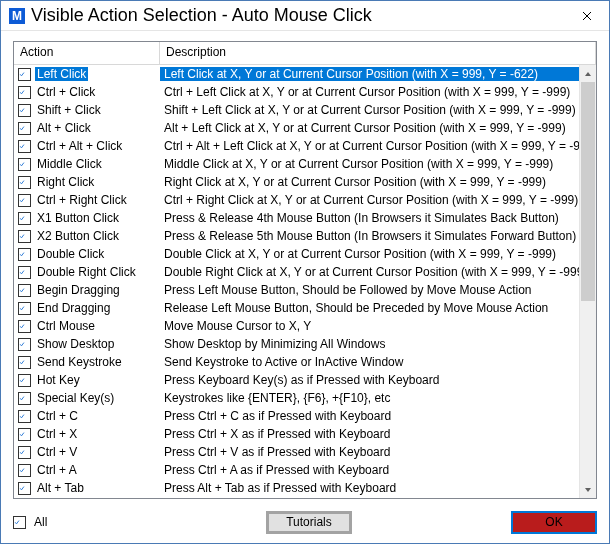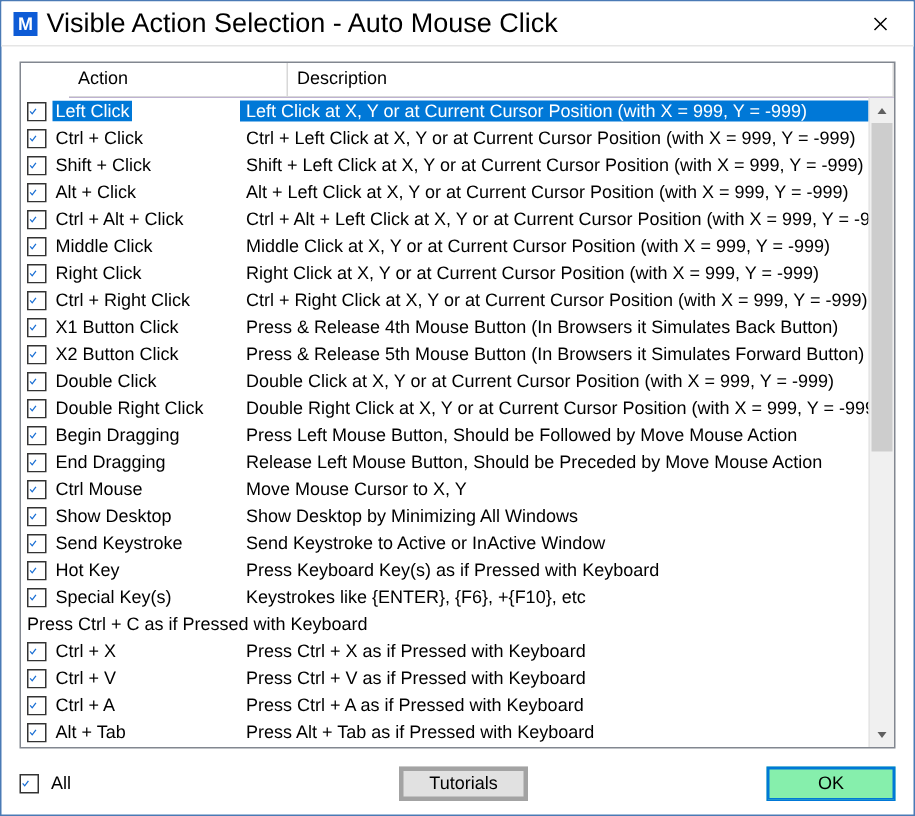--- a/index.html
+++ b/index.html
@@ -61,25 +61,24 @@
   .list-wrap {
     flex: 1;
     border: 1px solid #828790;
     position: relative;
     display: flex;
     flex-direction: column;
     overflow: hidden;
   }
   .list-header {
     display: flex;
-    background: #4c1d95;
+    background: #f9a8d4;
     border-bottom: 1px solid #d8d8d8;
     height: 23px;
     flex-shrink: 0;
-    margin-left: 32px;
   }
   .list-header .col {
     padding: 3px 6px;
     border-right: 1px solid #d8d8d8;
     font-size: 12px;
     color: #000;
     background: #fff;
   }
   .col-action { width: 146px; flex-shrink: 0; }
   .col-desc { flex: 1; }
@@ -185,21 +184,21 @@
     background: #e1e1e1;
     font-size: 12px;
     font-family: inherit;
     padding: 0 12px;
     margin-left: 8px;
     cursor: pointer;
   }
   .btn.primary {
     border: 1px solid #0078d7;
     box-shadow: inset 0 0 0 1px #0078d7;
-    background: #86efac;
+    background: #b91c1c;
     text-align: center;
   }
   .btn-area-center {
     position: absolute;
     left: 50%;
     transform: translateX(-50%);
   }
   .bottom-row { position: relative; }
 </style>
 </head>
@@ -230,21 +229,21 @@
 
         <div class="row selected">
             <div class="cell-action">
               <span class="chk checked">
                 <svg viewBox="0 0 11 11">
                   <path d="M2 5 L4.5 8 L9 2" stroke="#1a6fd4" stroke-width="1.6" fill="none"></path>
                 </svg>
               </span>
               <span class="rowtext">Left Click</span>
             </div>
-            <div class="cell-desc">Left Click at X, Y or at Current Cursor Position (with X = 999, Y = -999)</div>
+            <div class="cell-desc">Left Click at X, Y or at Current Cursor Position (with X = 999, Y = -622)</div>
           </div>
           <div class="row">
             <div class="cell-action">
               <span class="chk checked">
                 <svg viewBox="0 0 11 11">
                   <path d="M2 5 L4.5 8 L9 2" stroke="#1a6fd4" stroke-width="1.6" fill="none"></path>
                 </svg>
               </span>
               <span class="rowlabel">Ctrl + Click</span>
             </div>
@@ -431,20 +430,28 @@
               <span class="chk checked">
                 <svg viewBox="0 0 11 11">
                   <path d="M2 5 L4.5 8 L9 2" stroke="#1a6fd4" stroke-width="1.6" fill="none"></path>
                 </svg>
               </span>
               <span class="rowlabel">Special Key(s)</span>
             </div>
             <div class="cell-desc">Keystrokes like {ENTER}, {F6}, +{F10}, etc</div>
           </div>
           <div class="row">
+            <div class="cell-action">
+              <span class="chk checked">
+                <svg viewBox="0 0 11 11">
+                  <path d="M2 5 L4.5 8 L9 2" stroke="#1a6fd4" stroke-width="1.6" fill="none"></path>
+                </svg>
+              </span>
+              <span class="rowlabel">Ctrl + C</span>
+            </div>
             <div class="cell-desc">Press Ctrl + C as if Pressed with Keyboard</div>
           </div>
           <div class="row">
             <div class="cell-action">
               <span class="chk checked">
                 <svg viewBox="0 0 11 11">
                   <path d="M2 5 L4.5 8 L9 2" stroke="#1a6fd4" stroke-width="1.6" fill="none"></path>
                 </svg>
               </span>
               <span class="rowlabel">Ctrl + X</span>

